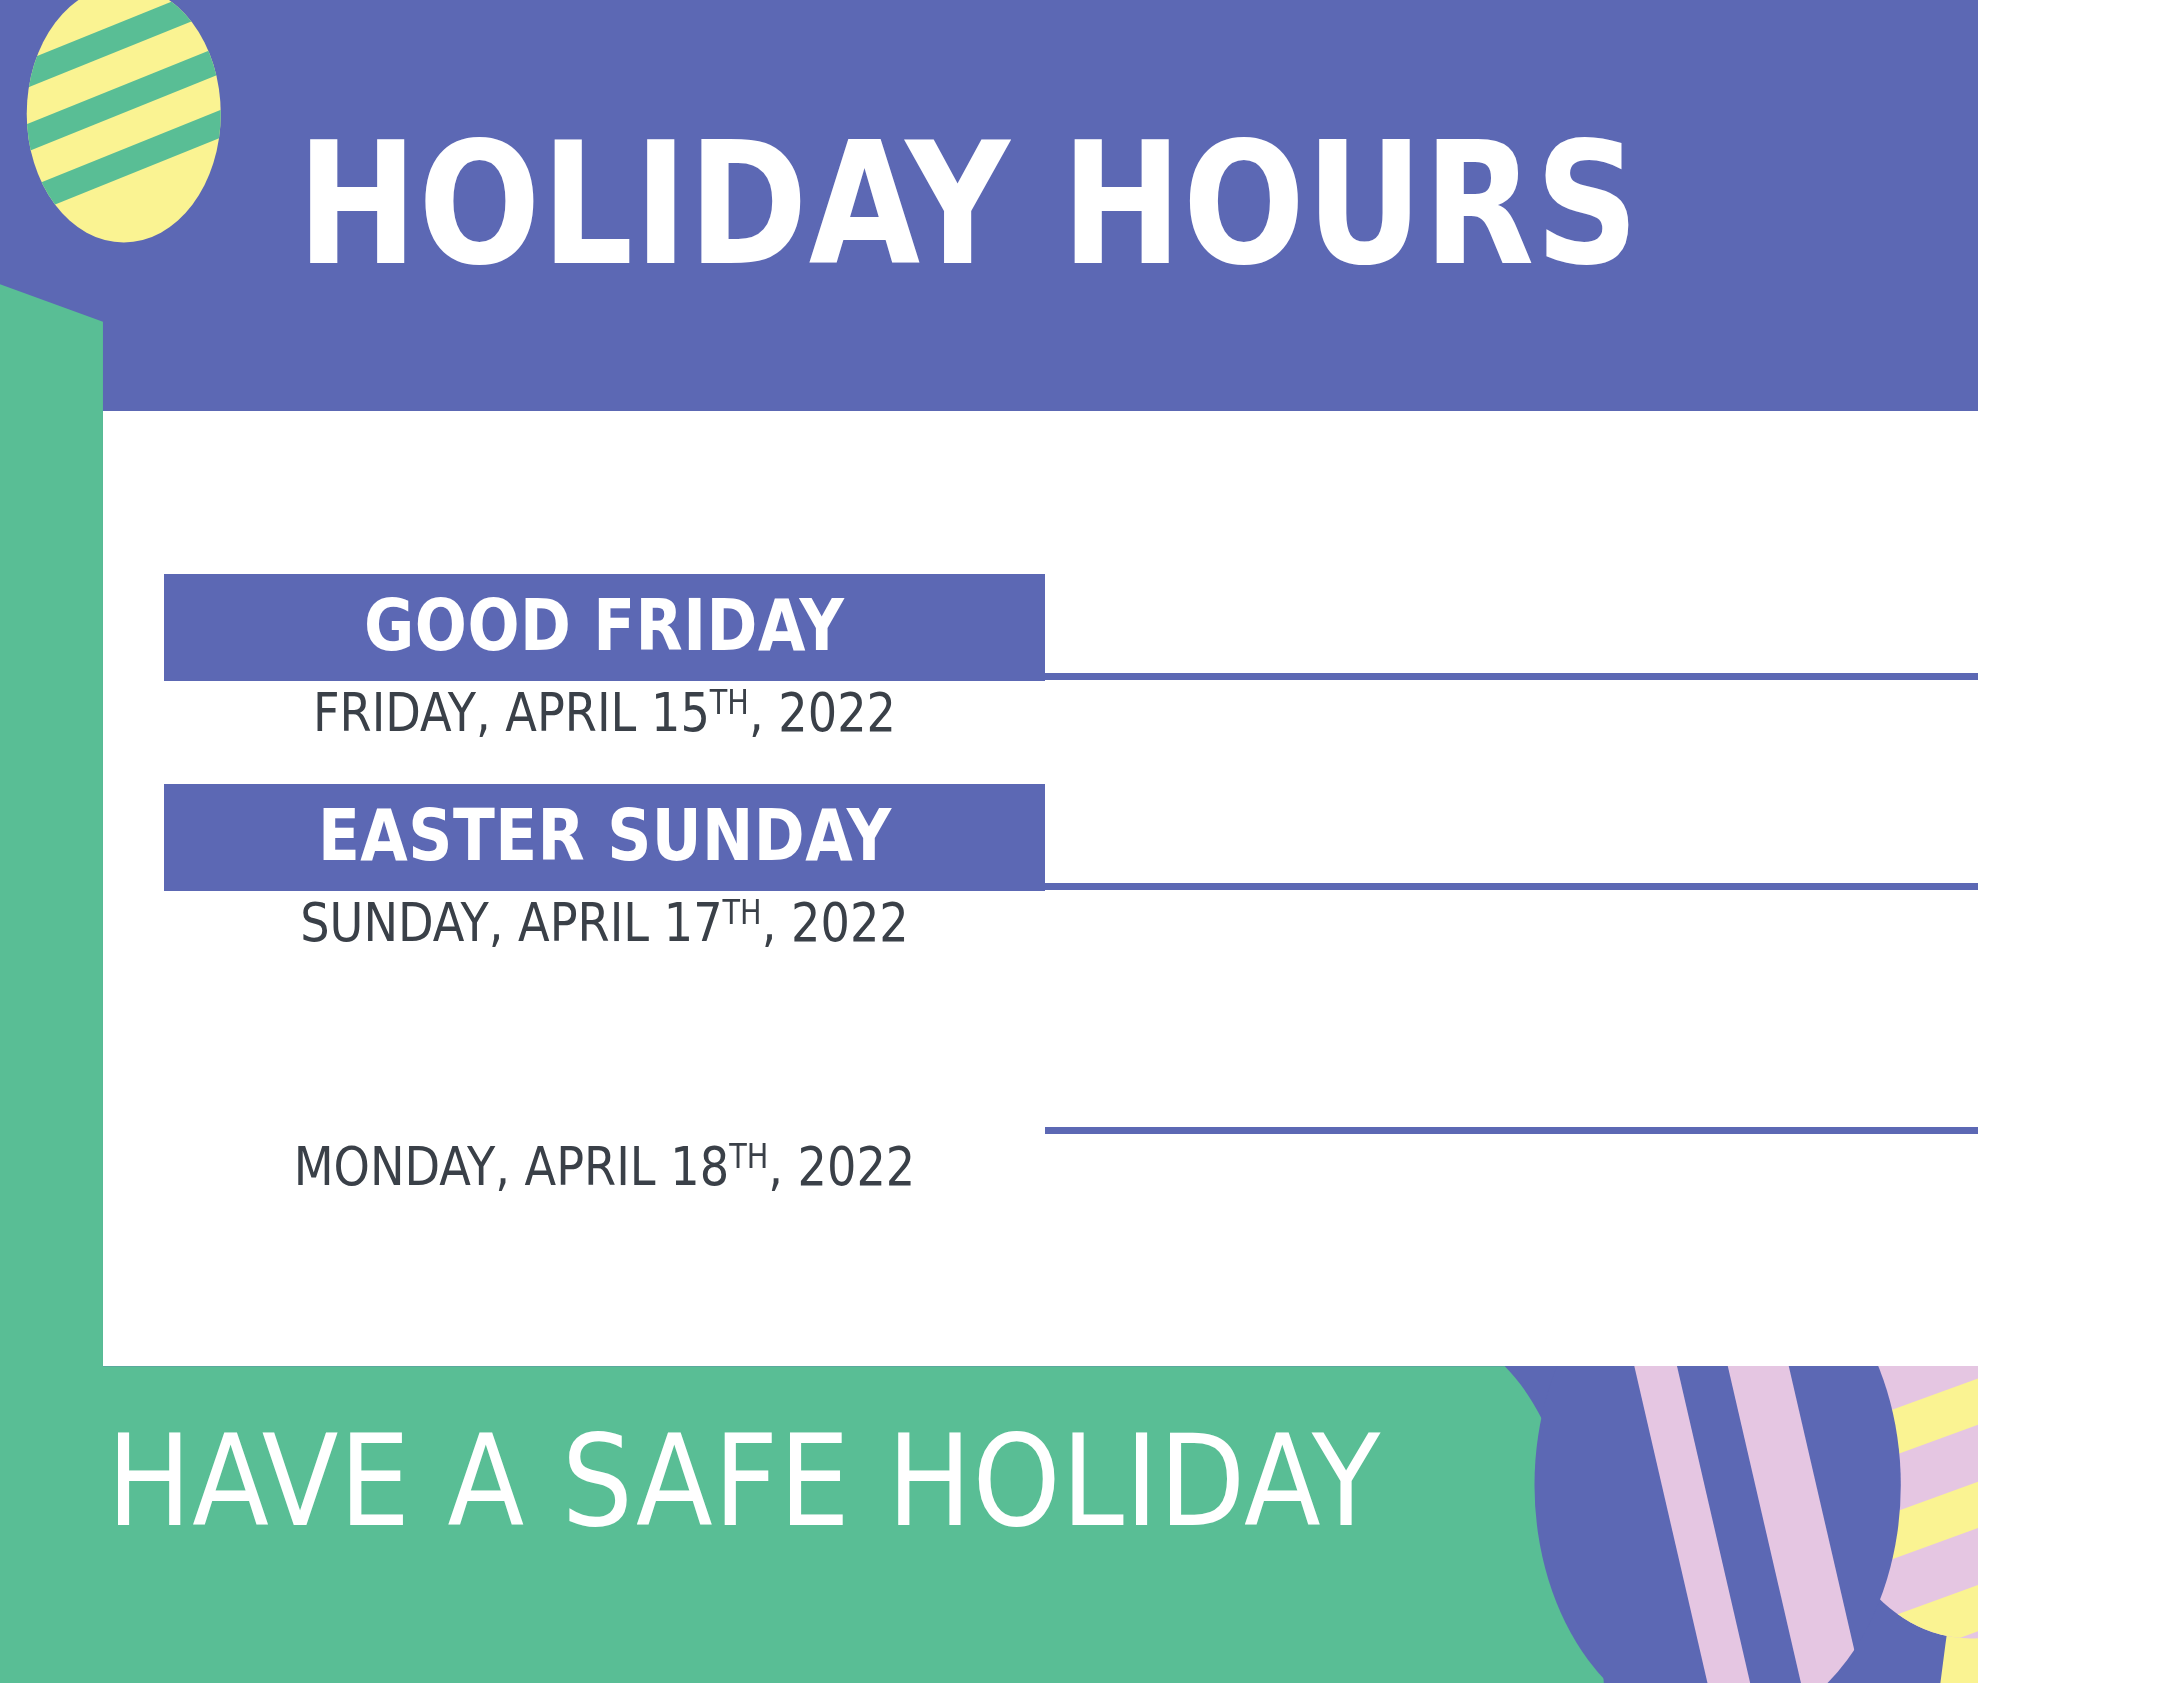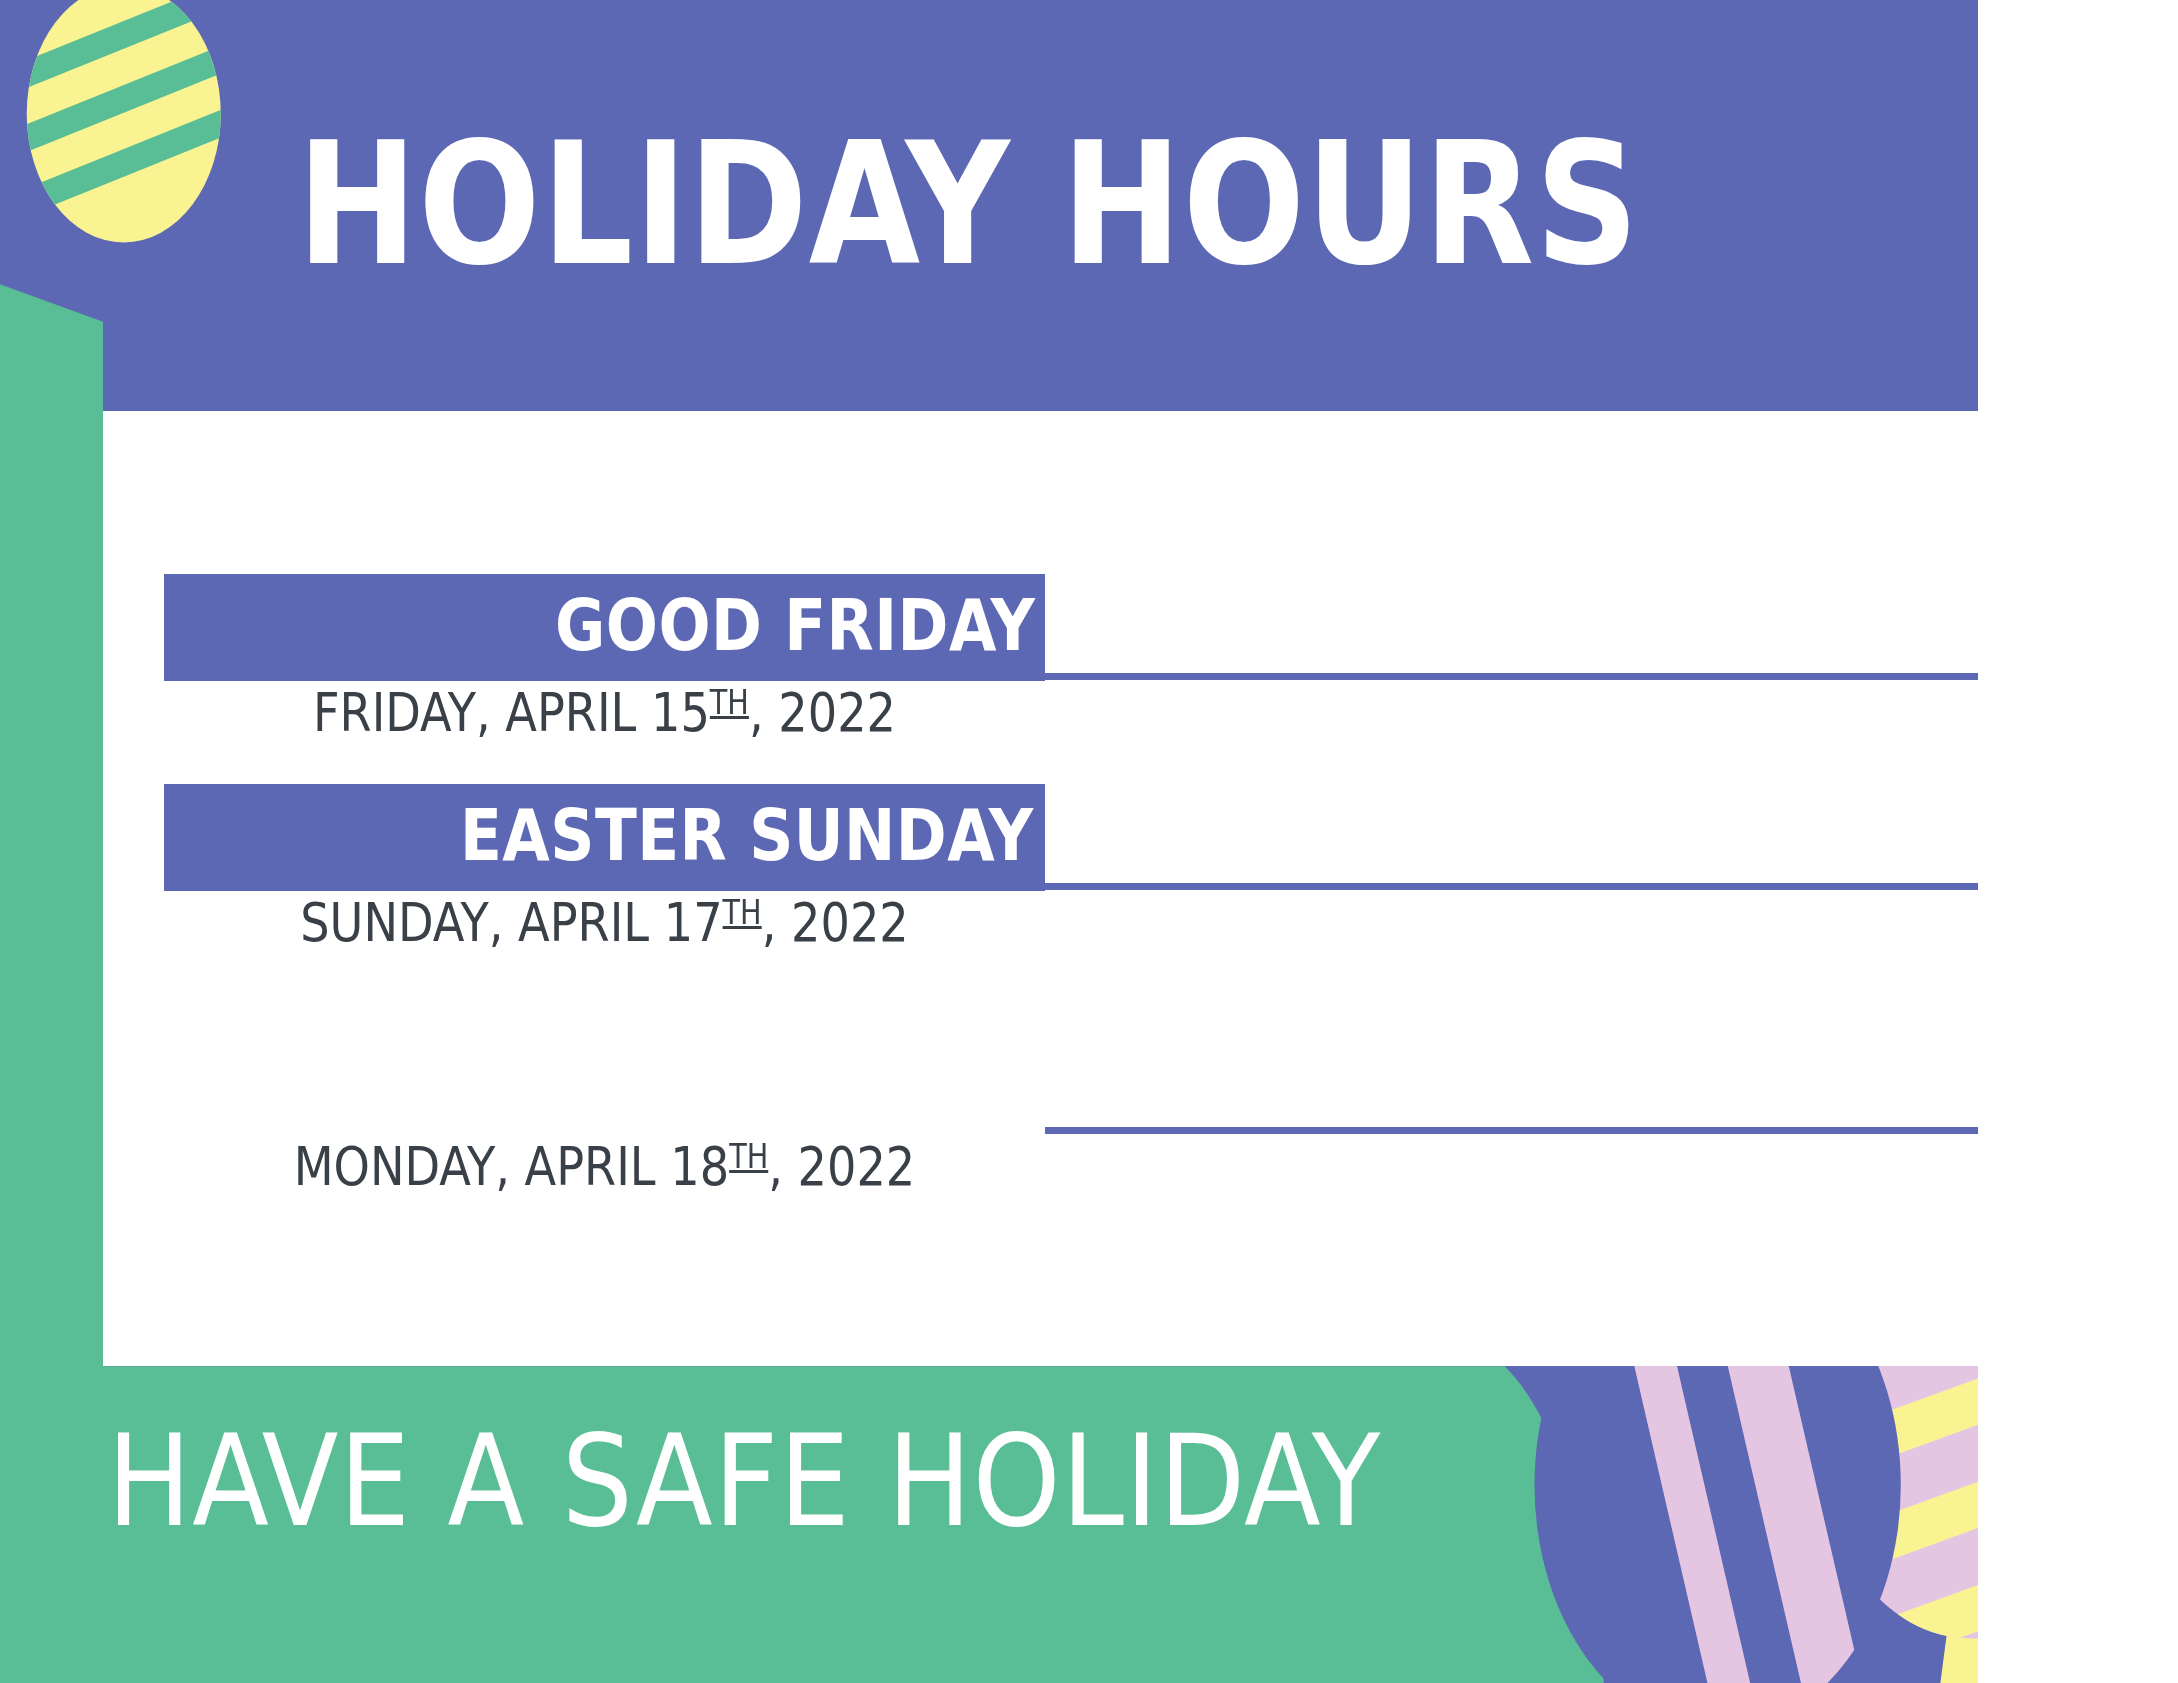--- a/index.html
+++ b/index.html
@@ -72,21 +72,21 @@
   .row-1 { top: 784px; }
   .row-2 { top: 1028px; }
 
   .banner {
     position: relative;
     width: 881px;
     height: 107px;
     background: #5C68B4;
     display: flex;
     align-items: center;
-    justify-content: flex-end;
+    justify-content: center;
     box-sizing: border-box;
     padding-bottom: 4px;
   }
 
   .banner-label {
     color: #ffffff;
     font-family: "Liberation Sans Narrow", "DejaVu Sans Condensed", "Liberation Sans", sans-serif;
     font-weight: 700;
     font-size: 71px;
     line-height: 1;
@@ -115,21 +115,20 @@
     font-weight: 400;
     font-size: 53px;
     line-height: 1.05;
     white-space: nowrap;
     transform: scaleX(0.97);
   }
   .date sup {
     font-size: 0.62em;
     vertical-align: 0.52em;
     line-height: 0;
-    text-decoration: underline;
   }
 
   
   #footer-msg {
     position: absolute;
     left: 107px;
     top: 1418px;
     z-index: 9;
     color: #ffffff;
     font-family: "Liberation Sans Narrow", "DejaVu Sans Condensed", "Liberation Sans", sans-serif;

